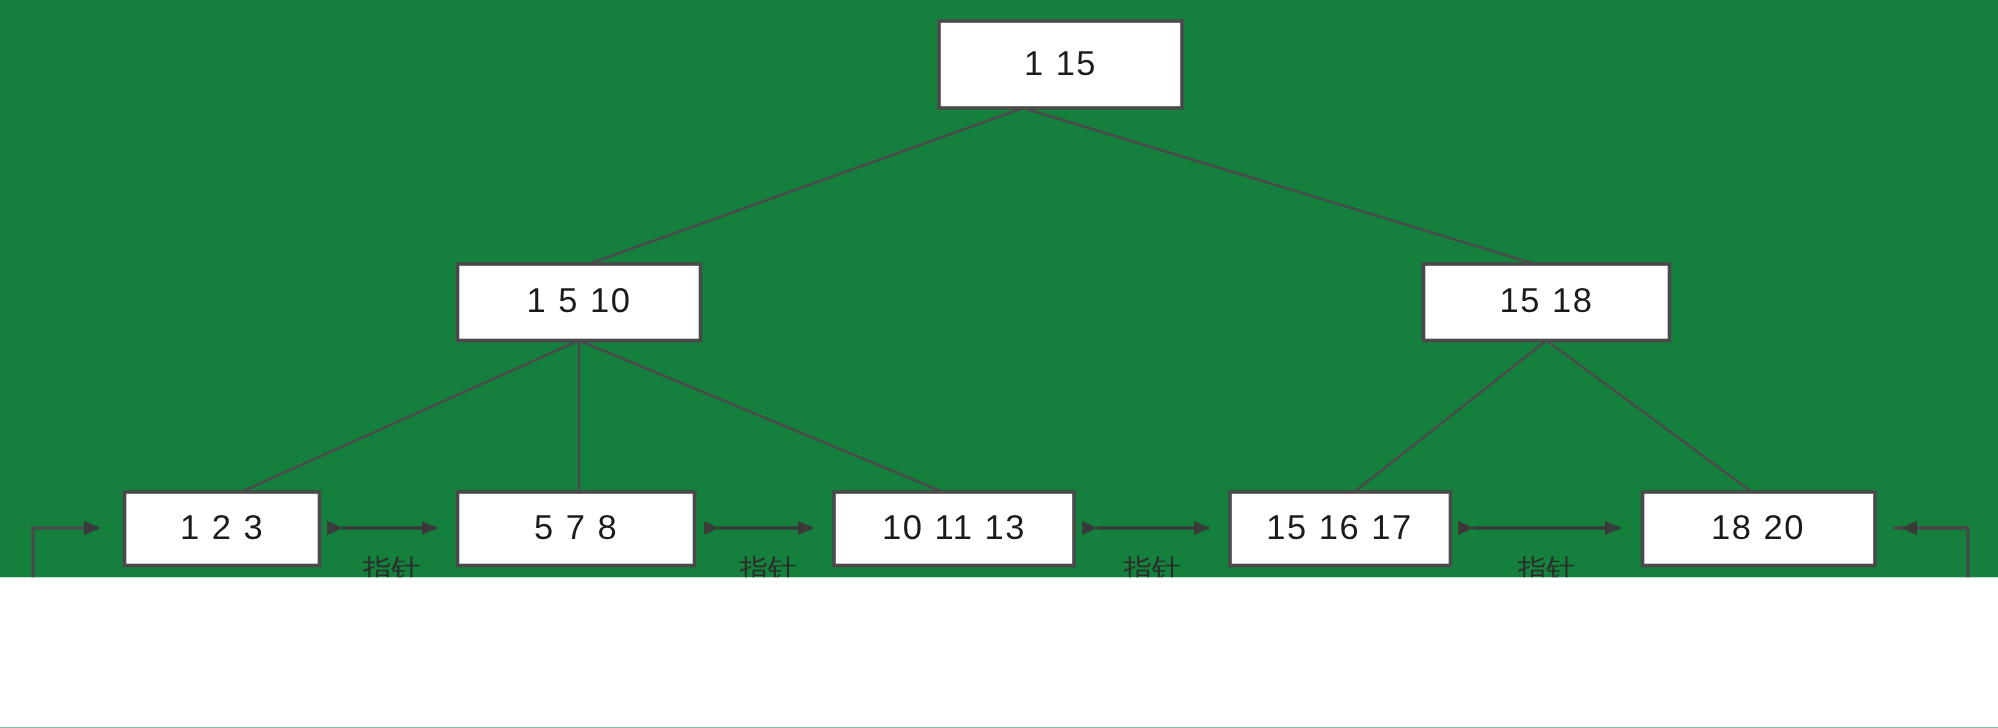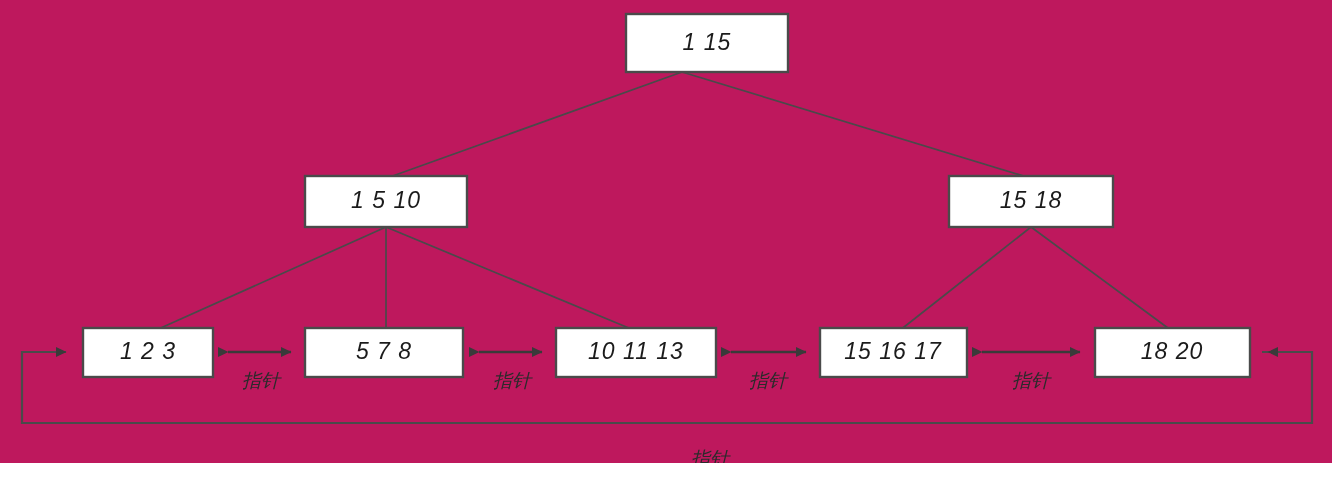--- a/index.html
+++ b/index.html
@@ -6,24 +6,23 @@
     margin: 0;
     padding: 0;
     background: #ffffff;
   }
   body {
     font-family: "Liberation Sans", "DejaVu Sans", sans-serif;
   }
   #canvas {
     position: relative;
     width: 1332px;
-    height: 463px;
-    background: #be185d;
+    height: 385px;
+    background: #15803d;
     overflow: hidden;
-    font-style: italic;
   }
   #diagram-svg {
     position: absolute;
     left: 0;
     top: 0;
     width: 1332px;
     height: 485px;
   }
   .node-text {
     font-family: "Liberation Sans", "DejaVu Sans", sans-serif;

